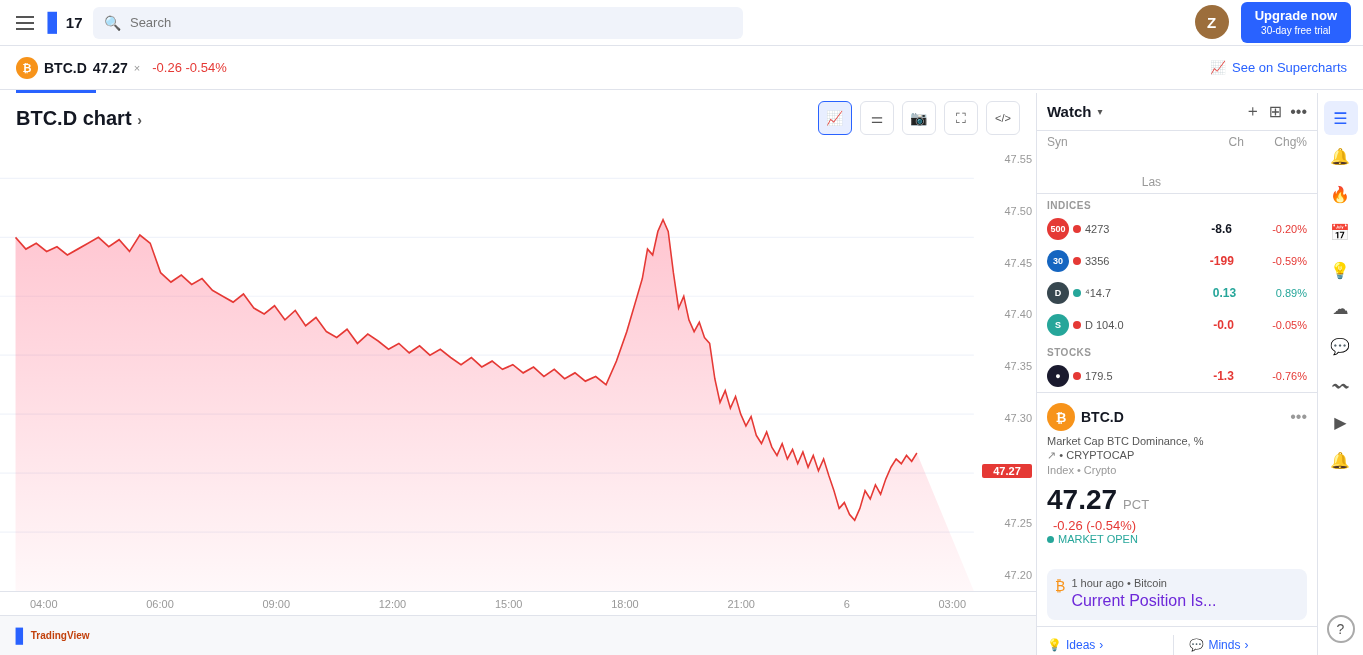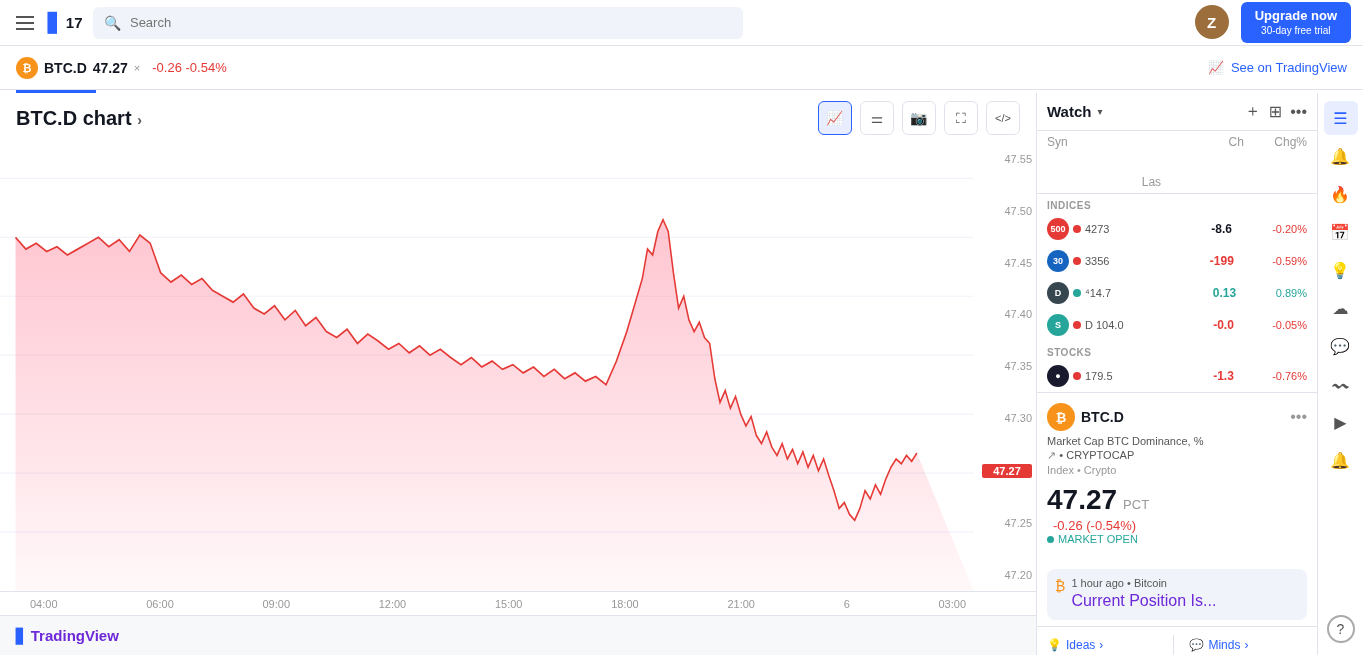--- a/index.html
+++ b/index.html
@@ -63,21 +63,21 @@
 
     
     .time-axis { height: 24px; display: flex; align-items: center; padding: 0 0 0 20px; flex-shrink: 0; border-top: 1px solid #e0e3eb; }
     .time-labels { display: flex; justify-content: space-between; width: calc(100% - 60px); padding: 0 10px; }
     .time-label { font-size: 11px; color: #999; }
 
     
     .bottom-bar { height: 40px; background: #f7f8fa; border-top: 1px solid #e0e3eb; display: flex; align-items: center; padding: 0 16px; flex-shrink: 0; }
     .tv-logo { display: flex; align-items: center; gap: 4px; }
     .tv-logo-mark { color: #2962ff; font-weight: 900; font-size: 14px; }
-    .tv-logo-text { font-size: 15px; font-weight: 600; color: #6d28d9; }
+    .tv-logo-text { font-size: 10px; font-weight: 600; color: #c2410c; }
 
     
     .right-panel { width: 280px; display: flex; flex-direction: column; background: #fff; flex-shrink: 0; }
     .watch-header { display: flex; align-items: center; padding: 8px 10px; gap: 6px; border-bottom: 1px solid #e0e3eb; flex-shrink: 0; }
     .watch-title { font-size: 15px; font-weight: 600; color: #131722; }
     .watch-chevron { font-size: 10px; color: #555; }
     .watch-actions { margin-left: auto; display: flex; gap: 8px; align-items: center; color: #555; font-size: 16px; }
     .watch-action-btn { cursor: pointer; background: none; border: none; font-size: 16px; color: #555; }
 
     
@@ -178,21 +178,21 @@
     <span class="ticker-name">BTC.D</span>
     <span class="ticker-price">47.27</span>
     <span class="ticker-badge">×</span>
     <span class="ticker-change text-red">
       <span>-0.26</span>
       <span>-0.54%</span>
     </span>
   </div>
   <div class="ticker-right">
     <span>📈</span>
-    <span>See on TradingView</span>
+    <span>See on Supercharts</span>
   </div>
 </div>
 <div class="underline-bar"></div>
 
 <div class="main-layout">
 
   <div class="chart-area">
     <div class="chart-header">
       <div class="chart-title">
         <span>BTC.D chart</span>

